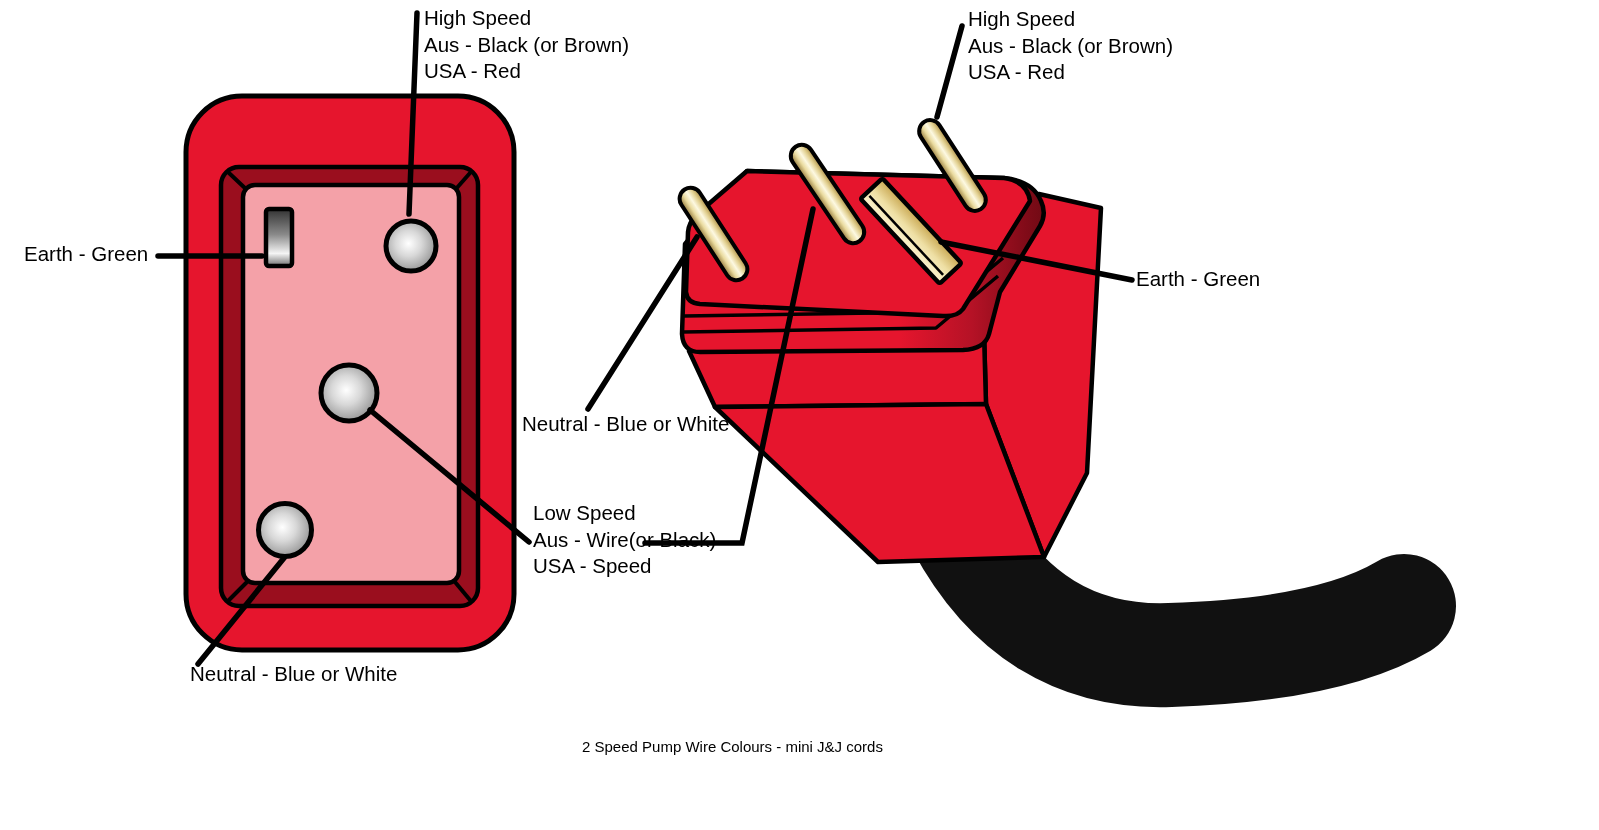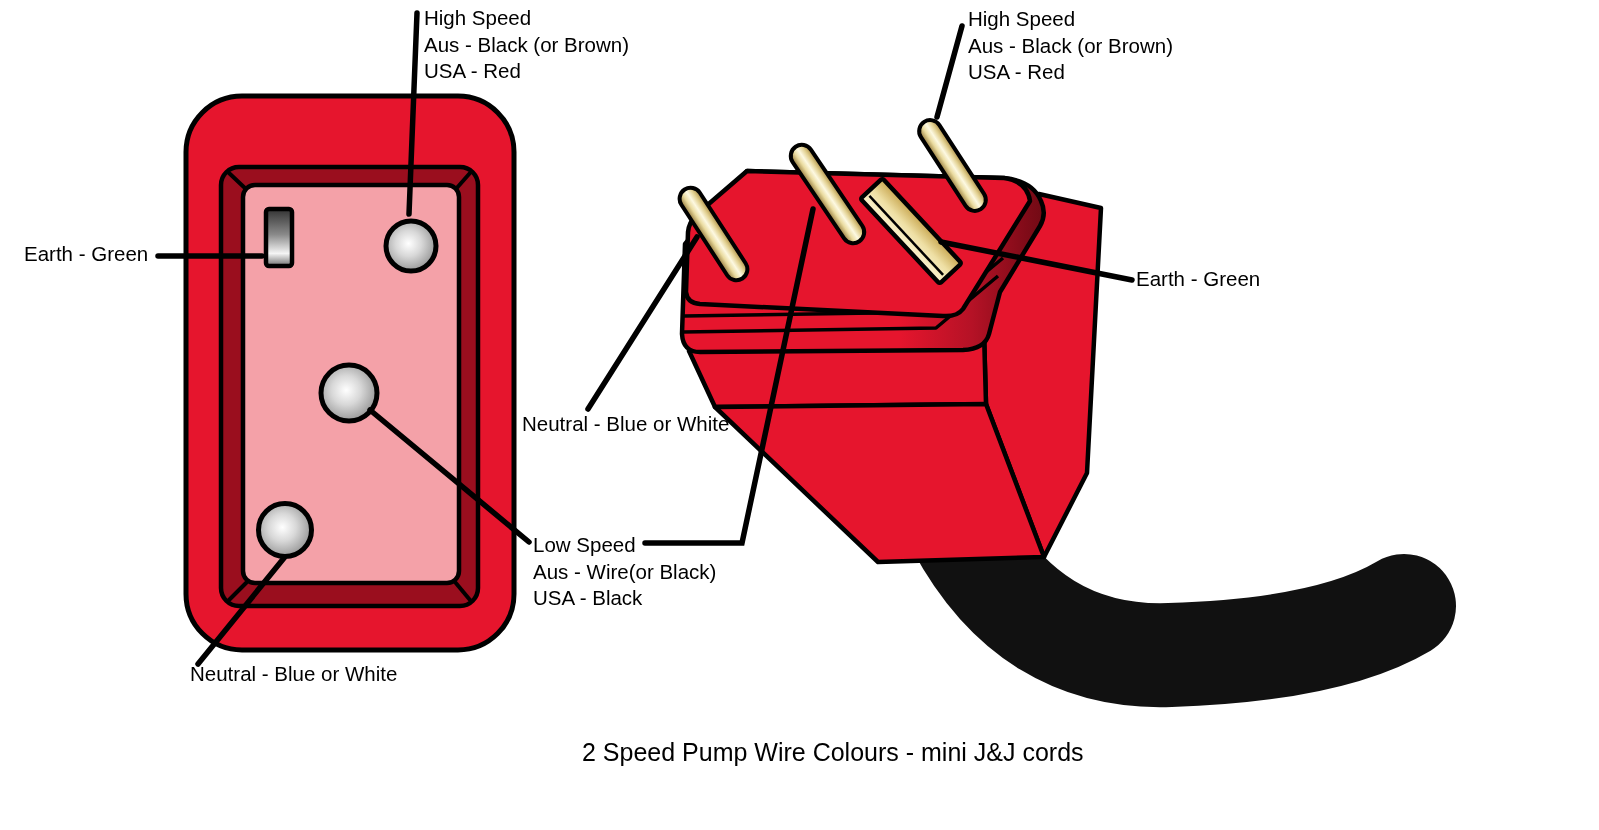--- a/index.html
+++ b/index.html
@@ -17,21 +17,21 @@
   .s-out{stroke:var(--outline-black,#000000);}
   .jr{stroke-linejoin:round;}
   .leader{stroke:var(--outline-black,#000000);stroke-width:5.5;stroke-linecap:round;fill:none;}
   .label{
     position:absolute;
     color:var(--outline-black,#000000);
     font-size:20.5px;
     line-height:26.5px;
     white-space:nowrap;
   }
-  #caption{position:absolute;font-size:25px;color:var(--outline-black,#000000);white-space:nowrap;}
+  #caption{position:absolute;font-size:15px;color:var(--outline-black,#000000);white-space:nowrap;}
 </style>
 </head>
 <body>
 
 <div id="stage">
 
   <svg id="diagram-svg" viewBox="0 0 1599 830" aria-hidden="true">
     <defs>
       <linearGradient id="gHead" x1="680" y1="0" x2="1045" y2="0" gradientUnits="userSpaceOnUse">
         <stop offset="0" stop-color="#e6152d"></stop>
@@ -117,24 +117,24 @@
   <div class="label" style="left:424px;top:5px;">
     <div>High Speed</div>
     <div>Aus - Black (or Brown)</div>
     <div>USA - Red</div>
   </div>
 
   <div class="label" style="left:24px;top:241px;">Earth - Green</div>
 
   <div class="label" style="left:190px;top:661px;">Neutral - Blue or White</div>
 
-  <div class="label" style="left:533px;top:532px;">
+  <div class="label" style="left:533px;top:500px;">
     <div>Low Speed</div>
     <div>Aus - Wire(or Black)</div>
-    <div>USA - Black</div>
+    <div>USA - Speed</div>
   </div>
 
   <div class="label" style="left:522px;top:411px;">Neutral - Blue or White</div>
 
   <div class="label" style="left:968px;top:6px;">
     <div>High Speed</div>
     <div>Aus - Black (or Brown)</div>
     <div>USA - Red</div>
   </div>
 

